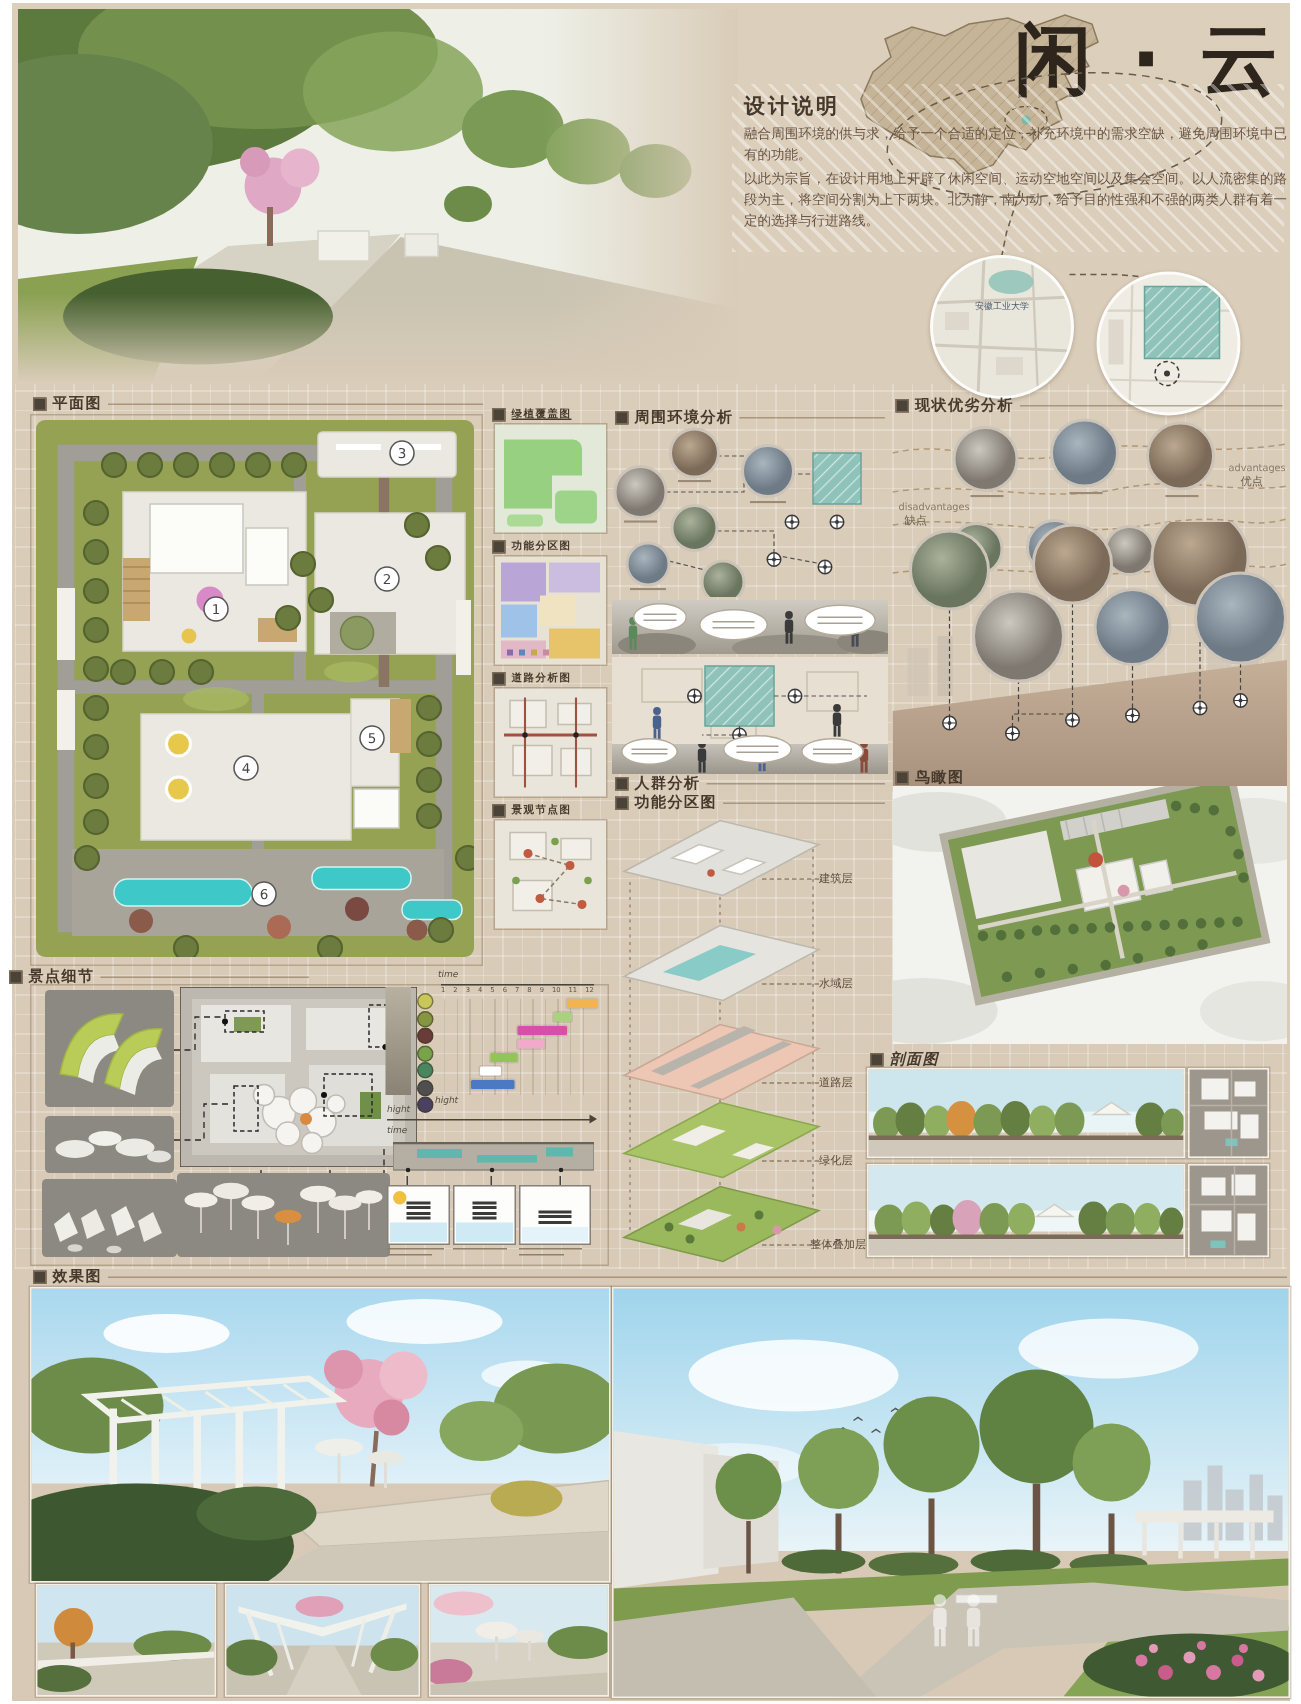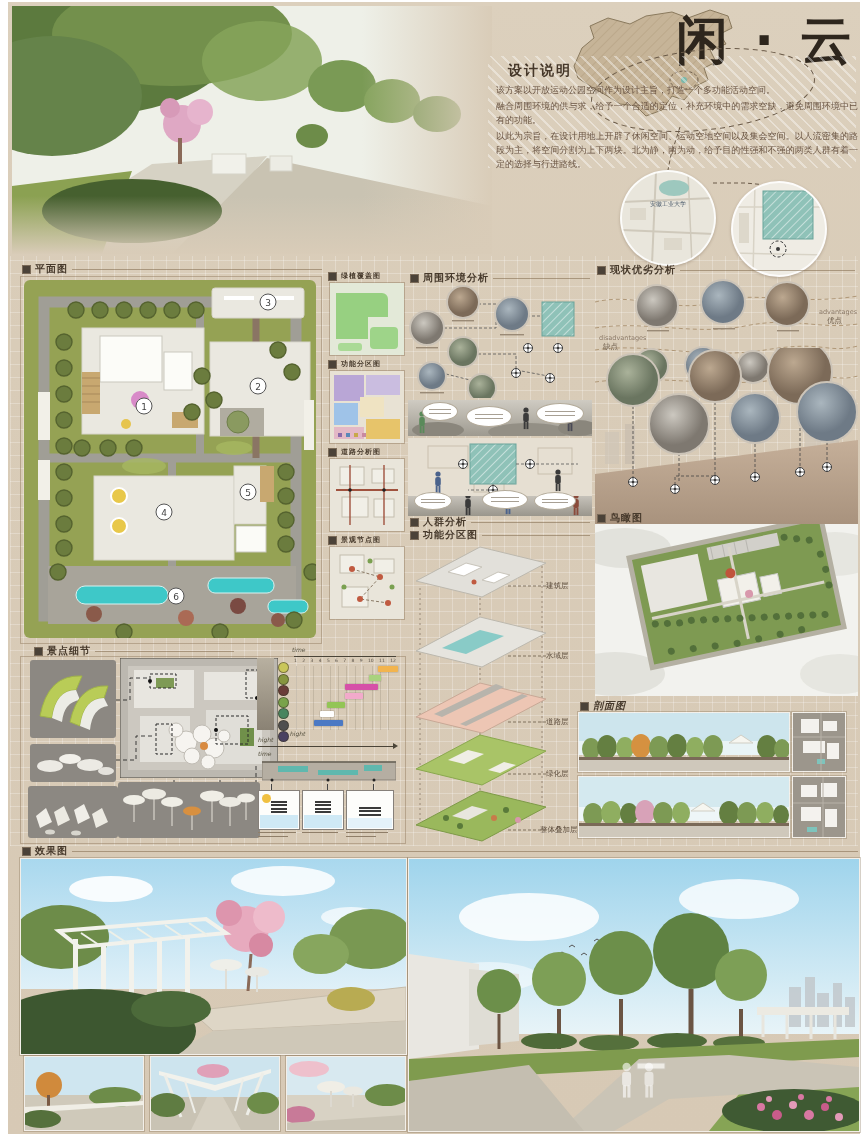--- a/index.html
+++ b/index.html
@@ -13,21 +13,21 @@
         pointer-events:none;}
   .panel{border:1px solid rgba(125,100,70,.38);}
   
   .sec-h{display:flex;align-items:center;gap:4px;height:12px;}
   .sec-sq{width:7px;height:7px;background:#4b4238;border:1px solid #7a6a58;flex:0 0 auto;}
   .sec-t{font-size:10px;font-weight:bold;color:#473a2c;letter-spacing:1px;white-space:nowrap;}
   .sec-line{height:1px;background:rgba(120,95,65,.5);flex:1;}
   
   .title{font-size:52px;font-weight:700;color:#2e261d;letter-spacing:4px;text-align:right;line-height:1.1;}
   .desc-hatch{background:repeating-linear-gradient(45deg,rgba(255,255,255,.38) 0 2px,transparent 2px 8px);}
-  .desc-head{font-size:14px;font-weight:bold;color:#46382a;letter-spacing:2px;margin-left:12px;}
+  .desc-head{font-size:14px;font-weight:bold;color:#46382a;letter-spacing:2px;}
   .desc-p{font-size:9px;color:#6a5544;line-height:1.55;text-align:justify;margin:0 0 2px 0;}
   .circle-map{border-radius:50%;overflow:hidden;border:2px solid rgba(255,255,255,.85);box-shadow:0 1px 3px rgba(90,70,50,.3);}
   
   .bubble{background:#ffffff;border:1px solid #b3aa99;border-radius:50%;}
   .bubble::before,.bubble::after{content:"";position:absolute;left:18%;right:18%;height:1px;background:#a8a094;top:38%;}
   .bubble::after{top:58%;}
   
   .layer-lab{font-size:7.5px;color:#5a4a3a;white-space:nowrap;}
   
   .ticks{display:flex;justify-content:space-between;font-size:4.5px;color:#5a5248;}
@@ -134,21 +134,20 @@
       </linearGradient>
     <rect x="350" y="0" width="130" height="248" fill="url(#fadeR)"></rect>
     <rect x="0" y="190" width="480" height="58" fill="url(#fadeB)"></rect>
   </svg>
 
   <div class="abs title" style="left:620px;top:12px;width:236px;">闲 · 云</div>
 
   <div class="abs desc-hatch" style="left:488px;top:56px;width:368px;height:112px;"></div>
   <div class="abs desc-head" style="left:496px;top:62px;">设计说明</div>
   <div class="abs" style="left:496px;top:84px;width:362px;">
-    <p class="desc-p">该方案以开放运动公园空间作为设计主旨，打造一个多功能活动空间。</p>
     <p class="desc-p">融合周围环境的供与求，给予一个合适的定位，补充环境中的需求空缺，避免周围环境中已有的功能。</p>
     <p class="desc-p">以此为宗旨，在设计用地上开辟了休闲空间、运动空地空间以及集会空间。以人流密集的路段为主，将空间分割为上下两块。北为静，南为动，给予目的性强和不强的两类人群有着一定的选择与行进路线。</p>
   </div>
 
   <svg class="abs" style="left:585px;top:35px" width="275" height="235" viewBox="0 0 275 235">
     <ellipse cx="118" cy="55" rx="112" ry="40" fill="none" stroke="#6a5a48" stroke-width="1" stroke-dasharray="5 4" transform="rotate(-6 118 55)"></ellipse>
     <polyline points="95,92 86,120 82,140" fill="none" stroke="#6a5a48" stroke-width="1" stroke-dasharray="4 3"></polyline>
     <polyline points="128,148 160,148 182,150" fill="none" stroke="#6a5a48" stroke-width="1" stroke-dasharray="4 3"></polyline>
   </svg>
 
@@ -277,21 +276,21 @@
         <text x="140" y="235.5">4</text>
       <circle cx="224" cy="212" r="8" fill="#fff" stroke="#555"></circle>
         <text x="224" y="215.5">5</text>
       <circle cx="152" cy="316" r="8" fill="#fff" stroke="#555"></circle>
         <text x="152" y="319.5">6</text>
     </g>
   </svg>
 
   <div class="abs sec-h" style="left:328px;top:270px;width:76px;">
     <span class="sec-sq"></span>
-    <span class="sec-t" style="font-size:7px;">绿植覆盖图</span>
+    <span class="sec-t" style="font-size:7px;text-decoration:underline;">绿植覆盖图</span>
   </div>
   <svg class="abs panel" style="left:329px;top:282px" width="74" height="72" viewBox="0 0 74 72">
     <rect width="74" height="72" fill="#e3e9d8"></rect>
     <path d="M6,10 h46 a6,6 0 0 1 6,6 v18 h-20 v22 h-32 z" fill="#92cf7c" opacity=".95"></path>
     <rect x="40" y="44" width="28" height="22" rx="4" fill="#9ed489"></rect>
     <rect x="8" y="60" width="24" height="8" rx="3" fill="#aada96"></rect>
   </svg>
   <div class="abs sec-h" style="left:328px;top:358px;width:76px;">
     <span class="sec-sq"></span>
     <span class="sec-t" style="font-size:7px;">功能分区图</span>
@@ -640,21 +639,21 @@
     <rect width="52" height="60" fill="#9c968c"></rect>
     <rect x="8" y="8" width="16" height="12" fill="#f4f2ee"></rect>
       <rect x="28" y="6" width="16" height="14" fill="#f4f2ee"></rect>
     <rect x="8" y="30" width="20" height="14" fill="#f4f2ee"></rect>
       <rect x="32" y="32" width="12" height="18" fill="#f4f2ee"></rect>
     <rect x="14" y="50" width="10" height="5" fill="#7ec4bc"></rect>
     <line x1="0" y1="26" x2="52" y2="26" stroke="#b8b2a8"></line>
       <line x1="30" y1="0" x2="30" y2="60" stroke="#b8b2a8"></line>
   </svg>
 
-  <div class="abs sec-h" style="left:34px;top:645px;width:200px;">
+  <div class="abs sec-h" style="left:6px;top:645px;width:200px;">
     <span class="sec-sq"></span>
     <span class="sec-t">景点细节</span>
     <span class="sec-line"></span>
   </div>
   <div class="abs panel" style="left:20px;top:656px;width:384px;height:186px;"></div>
 
   <svg class="abs" style="left:30px;top:660px" width="86" height="78" viewBox="0 0 86 78">
     <rect width="86" height="78" rx="3" fill="#8c8882"></rect>
     <path d="M10,56 Q18,14 52,16 L46,30 Q26,30 22,58 Z" fill="#b9cc57" stroke="#a0b448"></path>
     <path d="M22,58 Q26,30 46,30 L50,40 Q34,42 32,62 Z" fill="#ecece6"></path>

